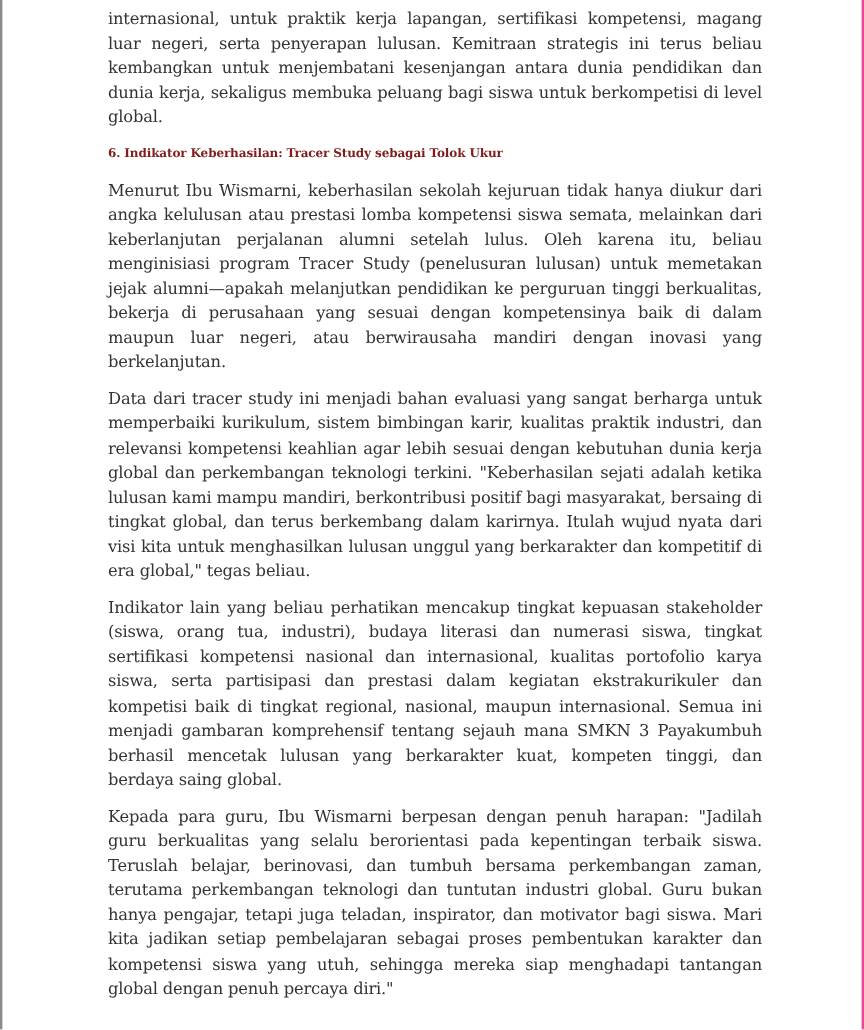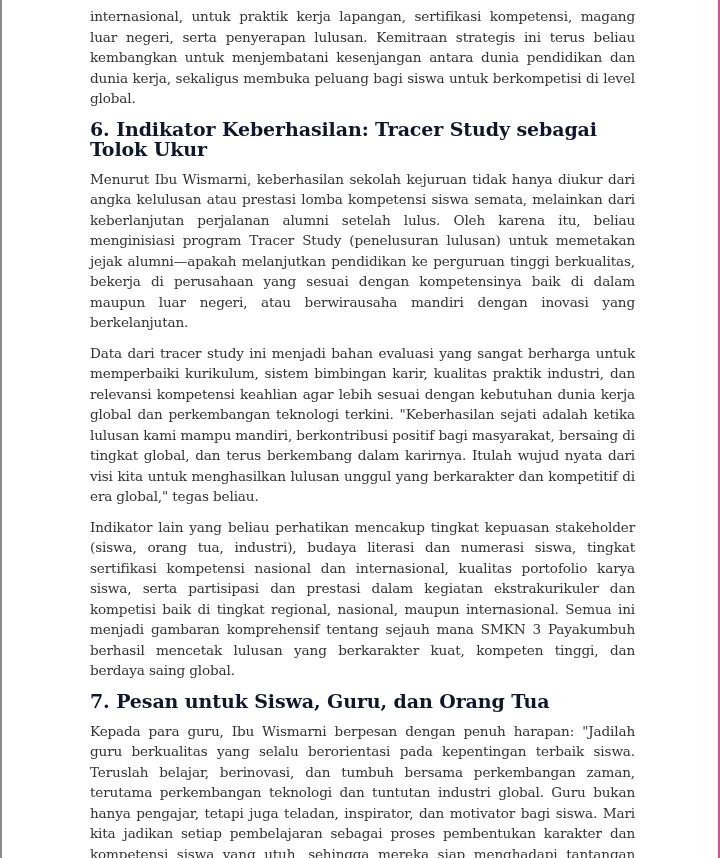--- a/index.html
+++ b/index.html
@@ -24,34 +24,33 @@
     line-height: 20.5px;
     color: #333333;
     letter-spacing: -0.15px;
   }
   p {
     margin: 0 0 10px 0;
     text-align: justify;
   }
   h2 {
     margin: 2px 0 10px 0;
-    font-size: 19px;
+    font-size: 10px;
     font-weight: bold;
-    color: #0f172a;
+    color: #7f1d1d;
     line-height: 20px;
     letter-spacing: -0.1px;
   }
 </style>
 </head>
 <body>
 
 <div class="page">
   <div class="content">
     <p>internasional, untuk praktik kerja lapangan, sertifikasi kompetensi, magang luar negeri, serta penyerapan lulusan. Kemitraan strategis ini terus beliau kembangkan untuk menjembatani kesenjangan antara dunia pendidikan dan dunia kerja, sekaligus membuka peluang bagi siswa untuk berkompetisi di level global.</p>
     <h2>6. Indikator Keberhasilan: Tracer Study sebagai Tolok Ukur</h2>
     <p>Menurut Ibu Wismarni, keberhasilan sekolah kejuruan tidak hanya diukur dari angka kelulusan atau prestasi lomba kompetensi siswa semata, melainkan dari keberlanjutan perjalanan alumni setelah lulus. Oleh karena itu, beliau menginisiasi program Tracer Study (penelusuran lulusan) untuk memetakan jejak alumni—apakah melanjutkan pendidikan ke perguruan tinggi berkualitas, bekerja di perusahaan yang sesuai dengan kompetensinya baik di dalam maupun luar negeri, atau berwirausaha mandiri dengan inovasi yang berkelanjutan.</p>
     <p>Data dari tracer study ini menjadi bahan evaluasi yang sangat berharga untuk memperbaiki kurikulum, sistem bimbingan karir, kualitas praktik industri, dan relevansi kompetensi keahlian agar lebih sesuai dengan kebutuhan dunia kerja global dan perkembangan teknologi terkini. "Keberhasilan sejati adalah ketika lulusan kami mampu mandiri, berkontribusi positif bagi masyarakat, bersaing di tingkat global, dan terus berkembang dalam karirnya. Itulah wujud nyata dari visi kita untuk menghasilkan lulusan unggul yang berkarakter dan kompetitif di era global," tegas beliau.</p>
     <p>Indikator lain yang beliau perhatikan mencakup tingkat kepuasan stakeholder (siswa, orang tua, industri), budaya literasi dan numerasi siswa, tingkat sertifikasi kompetensi nasional dan internasional, kualitas portofolio karya siswa, serta partisipasi dan prestasi dalam kegiatan ekstrakurikuler dan kompetisi baik di tingkat regional, nasional, maupun internasional. Semua ini menjadi gambaran komprehensif tentang sejauh mana SMKN 3 Payakumbuh berhasil mencetak lulusan yang berkarakter kuat, kompeten tinggi, dan berdaya saing global.</p>
-    <h2>7. Pesan untuk Siswa, Guru, dan Orang Tua</h2>
     <p>Kepada para guru, Ibu Wismarni berpesan dengan penuh harapan: "Jadilah guru berkualitas yang selalu berorientasi pada kepentingan terbaik siswa. Teruslah belajar, berinovasi, dan tumbuh bersama perkembangan zaman, terutama perkembangan teknologi dan tuntutan industri global. Guru bukan hanya pengajar, tetapi juga teladan, inspirator, dan motivator bagi siswa. Mari kita jadikan setiap pembelajaran sebagai proses pembentukan karakter dan kompetensi siswa yang utuh, sehingga mereka siap menghadapi tantangan global dengan penuh percaya diri."</p>
 
   </div>
 </div>
 
 </body></html>

